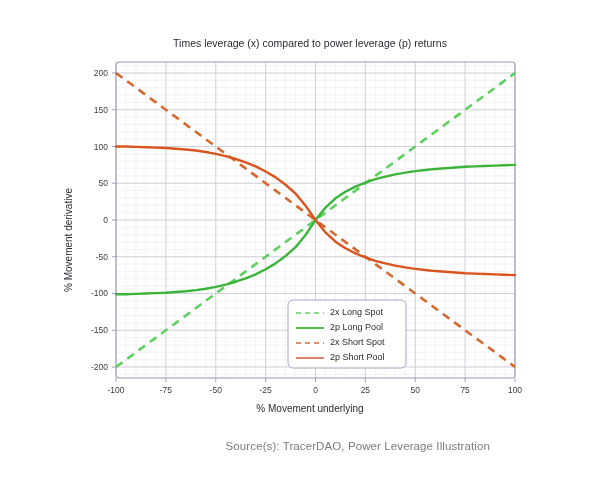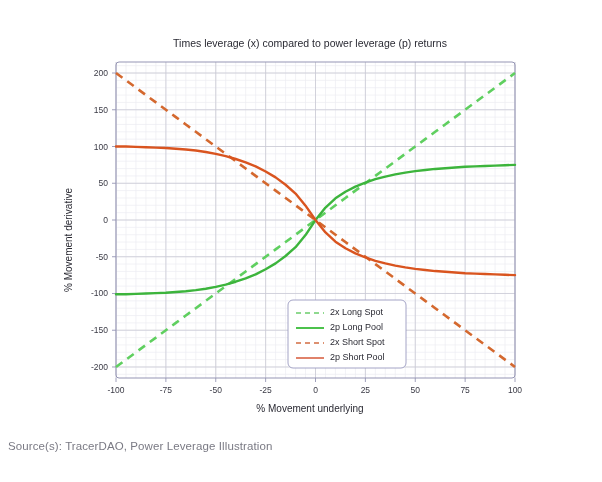--- a/index.html
+++ b/index.html
@@ -40,24 +40,24 @@
   .tick-label-y { text-anchor: end; }
   .tick-label-x { text-anchor: middle; }
   .legend-label {
     font-size: 9px;
     fill: #2a2a33;
     font-family: "Liberation Sans", sans-serif;
     dominant-baseline: middle;
   }
   .source-caption {
     position: absolute;
-    left: 8px;
+    left: 0;
     top: 440px;
     width: 490px;
-    text-align: left;
+    text-align: right;
     font-size: 11.5px;
     color: #7a7a84;
     font-family: "Liberation Sans", sans-serif;
     letter-spacing: 0.1px;
   }
   .grid-minor { stroke: #ededf2; stroke-width: 0.7; }
   .grid-major { stroke: #c9c9d4; stroke-width: 0.8; }
   .plot-border { fill: none; stroke: #9595b4; stroke-width: 1; }
   .tick-mark { stroke: #9595b4; stroke-width: 0.9; }
   .legend-box { fill: #ffffff; stroke: #9a9ac0; stroke-width: 0.9; }

